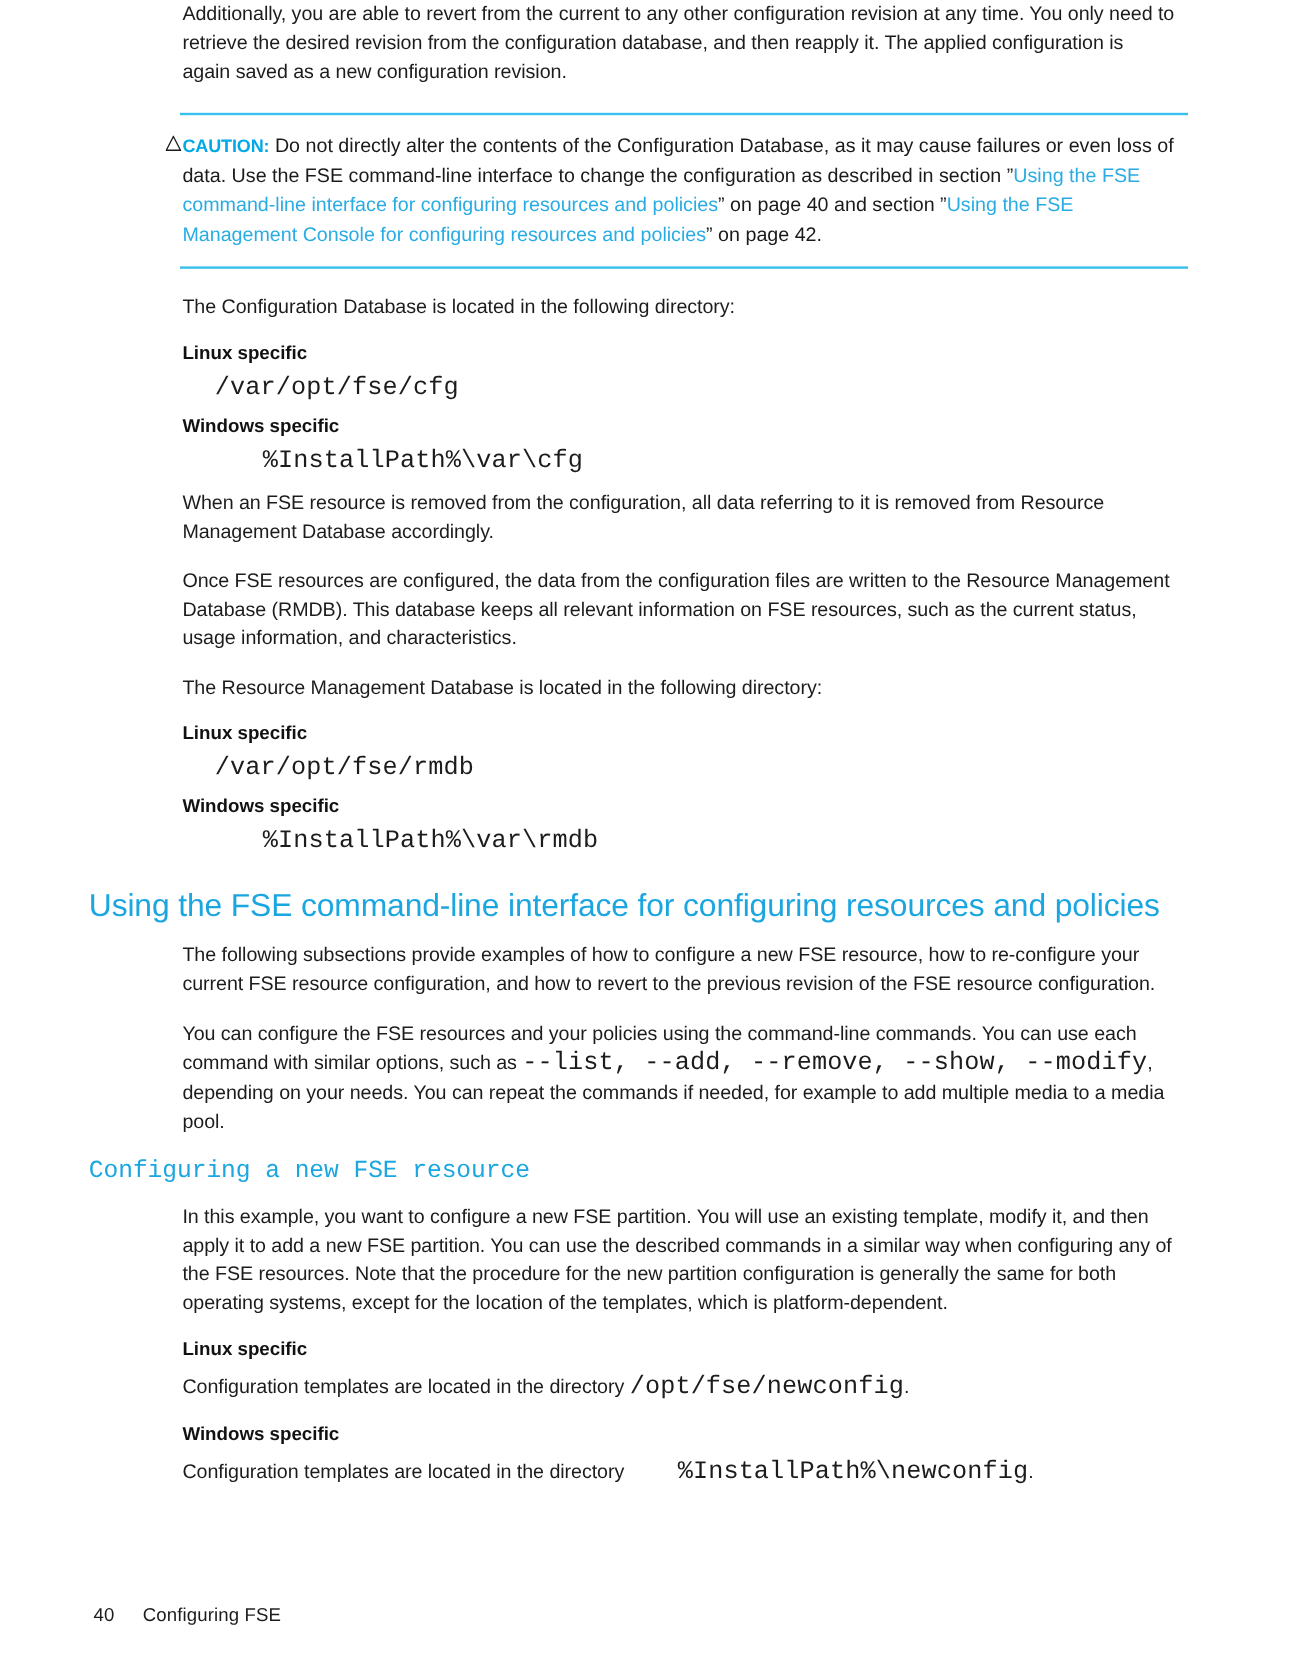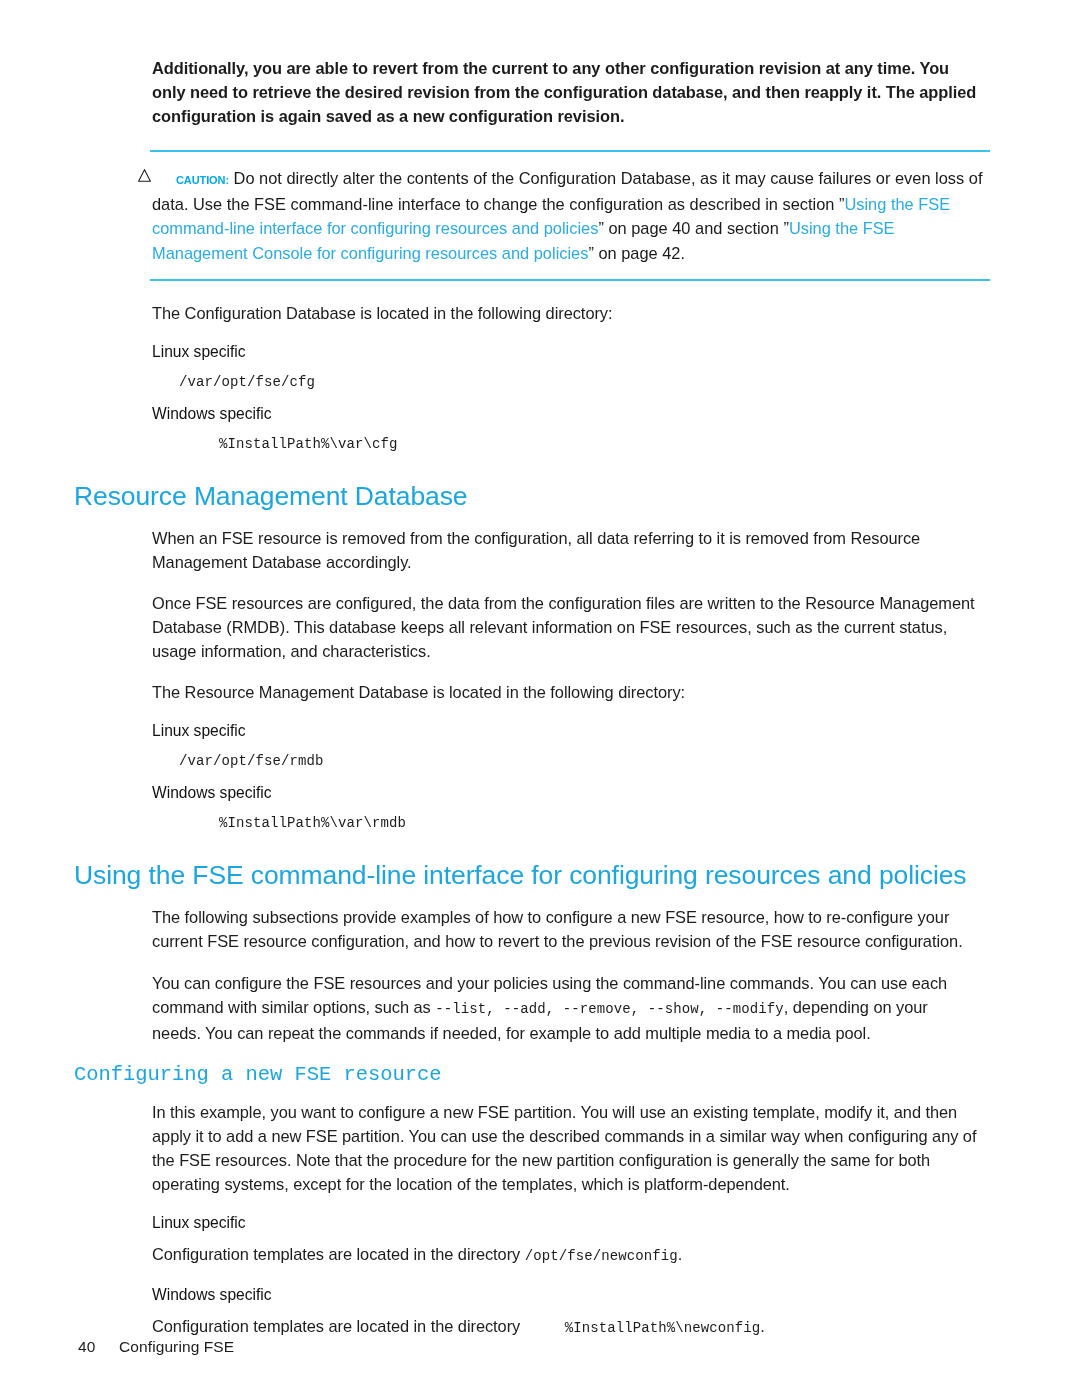--- a/index.html
+++ b/index.html
@@ -49,30 +49,30 @@
     font-weight: normal;
     color: #1ca6e0;
     margin: 0 0 12px 0;
     line-height: 26px;
     letter-spacing: -0.05px;
   }
 
   
   .os-label {
     font-size: 15.6px;
-    font-weight: normal;
+    font-weight: bold;
     color: #111;
     margin: 0 0 9px 0;
     line-height: 20px;
   }
 
   
   code, .code {
     font-family: "Liberation Mono", "DejaVu Sans Mono", monospace;
-    font-size: 14px;
+    font-size: 21px;
     color: #1c1c1c;
     letter-spacing: 0.1px;
   }
   .code-block {
     margin: 0 0 12px 0;
     padding-left: 27px;
     line-height: 20px;
   }
   .var {
     margin-left: 40px;
@@ -102,23 +102,22 @@
   .caution .tri {
     position: absolute;
     left: 0;
     top: 3px;
     width: 13px;
     height: 13px;
   }
   .caution-word {
     color: #00a9e8;
     font-weight: bold;
-    font-size: 11px;
+    font-size: 15px;
     letter-spacing: -0.1px;
-    margin-left: 24px;
   }
   .xref {
     color: #29ace3;
   }
 
   
   .footer {
     position: absolute;
     left: 78px;
     bottom: 41px;
@@ -130,21 +129,21 @@
   .footer .pnum { display: inline-block; min-width: 41px; }
 
   .tight { margin-bottom: 12px; }
   .nospace { margin-bottom: 0; }
 </style>
 </head>
 <body>
 
 <div class="page">
 
-  <div class="body-col" style="padding-top:56px;font-weight:bold;">
+  <div class="body-col" style="">
     <p class="body">Additionally, you are able to revert from the current to any other configuration revision at any time. You only need to retrieve the desired revision from the configuration database, and then reapply it. The applied configuration is again saved as a new configuration revision.</p>
   </div>
 
   <div class="caution">
     <div class="rule top"></div>
     <div class="inner">
       <svg class="tri" viewBox="0 0 13 13">
         <polygon points="6.5,0.8 12.4,12.2 0.6,12.2" fill="none" stroke="#1c1c1c" stroke-width="1.1"></polygon>
       </svg>
       <span class="caution-word">CAUTION:</span>
@@ -158,23 +157,20 @@
     <p class="os-label">Linux specific</p>
     <div class="code-block">
       <code>/var/opt/fse/cfg</code>
     </div>
     <p class="os-label">Windows specific</p>
     <div class="code-block">
       <code class="var">%InstallPath%</code><code>\var\cfg</code>
     </div>
   </div>
 
-  <div class="heading-col" style="margin-top:26px;">
-    <h1 class="section">Resource Management Database</h1>
-  </div>
   <div class="body-col">
     <p class="body">When an FSE resource is removed from the configuration, all data referring to it is removed from Resource Management Database accordingly.</p>
     <p class="body">Once FSE resources are configured, the data from the configuration files are written to the Resource Management Database (RMDB). This database keeps all relevant information on FSE resources, such as the current status, usage information, and characteristics.</p>
     <p class="body tight">The Resource Management Database is located in the following directory:</p>
     <p class="os-label">Linux specific</p>
     <div class="code-block">
       <code>/var/opt/fse/rmdb</code>
     </div>
     <p class="os-label">Windows specific</p>
     <div class="code-block">

